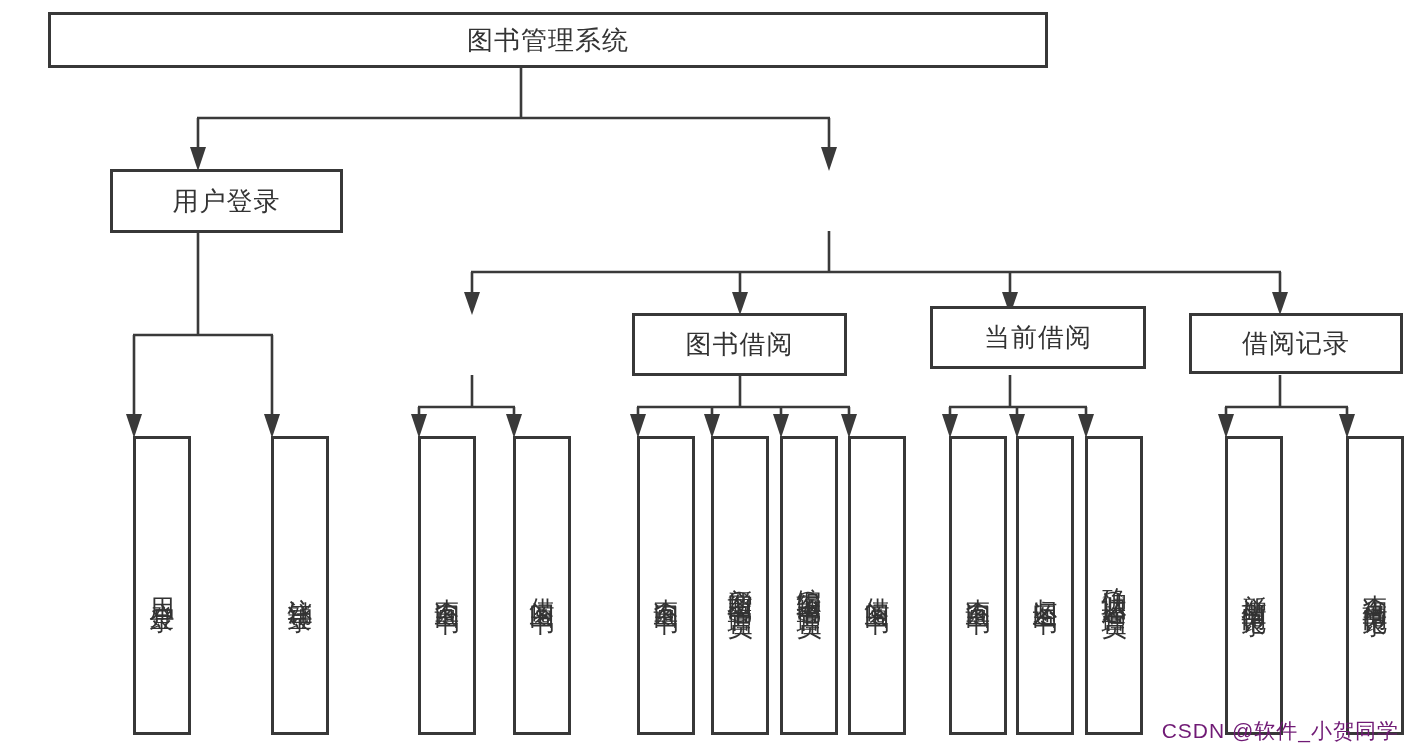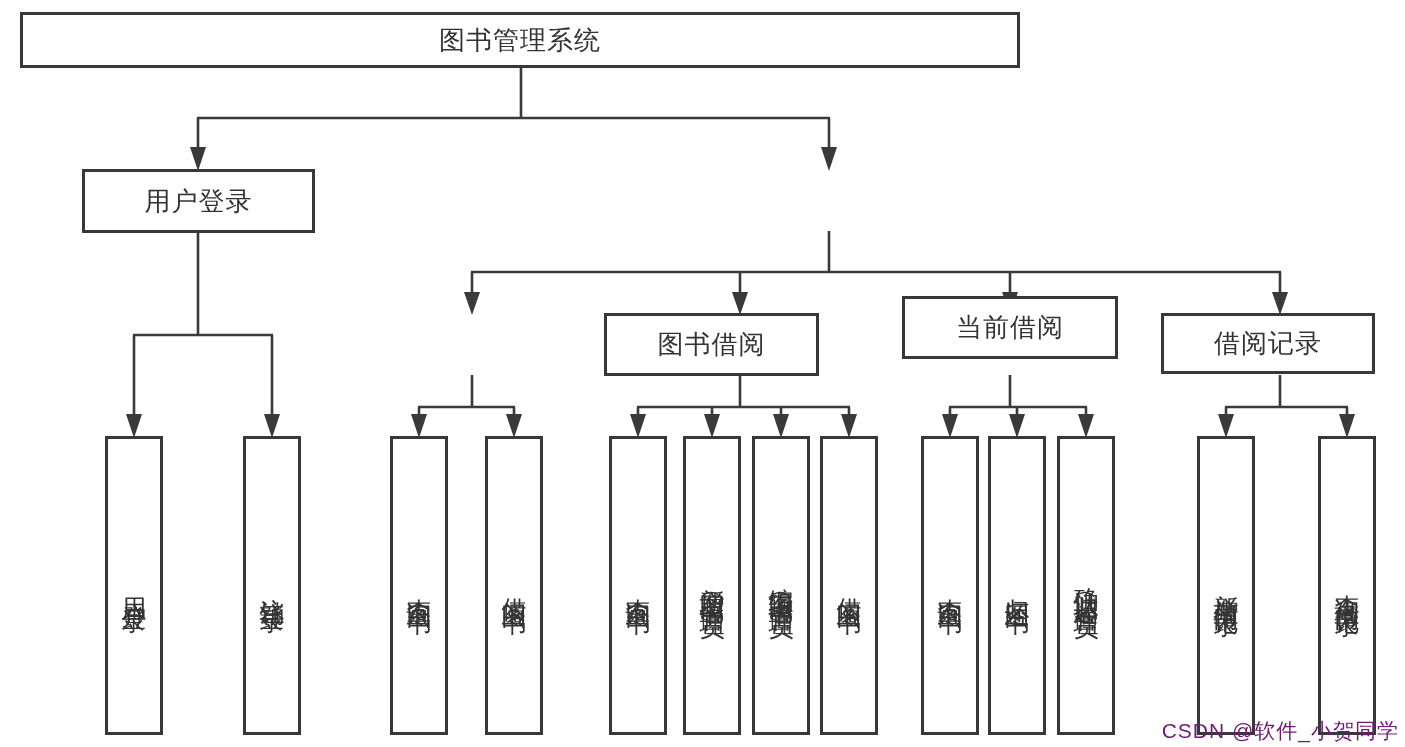--- a/index.html
+++ b/index.html
@@ -24,20 +24,21 @@
   }
   .node {
     position: absolute;
     box-sizing: border-box;
     border: 3px solid #383838;
     background: #ffffff;
     display: flex;
     align-items: center;
     justify-content: center;
     color: #333333;
+    margin-left: 28px;
   }
   .h-node {
     font-size: 26px;
     letter-spacing: 1px;
     white-space: nowrap;
   }
   .v-node {
     width: 58px;
     top: 436px;
     height: 299px;
@@ -113,21 +114,21 @@
     <span>图书管理系统</span>
   </div>
 
   <div class="node h-node" style="left:82px; top:169px; width:233px; height:64px;">
     <span>用户登录</span>
   </div>
 
   <div class="node h-node" style="left:604px; top:313px; width:215px; height:63px;">
     <span>图书借阅</span>
   </div>
-  <div class="node h-node" style="left:902px; top:296px; width:216px; height:63px;">
+  <div class="node h-node" style="left:902px; top:306px; width:216px; height:63px;">
     <span>当前借阅</span>
   </div>
   <div class="node h-node" style="left:1161px; top:313px; width:214px; height:61px;text-align:center;">
     <span>借阅记录</span>
   </div>
 
   <div class="node v-node" style="left:105px;">
     <span class="vtext">用户登录</span>
   </div>
   <div class="node v-node" style="left:243px;">

